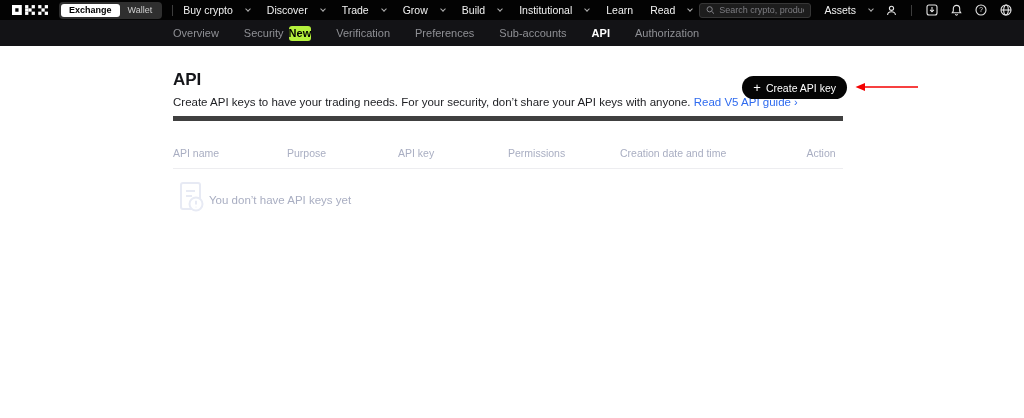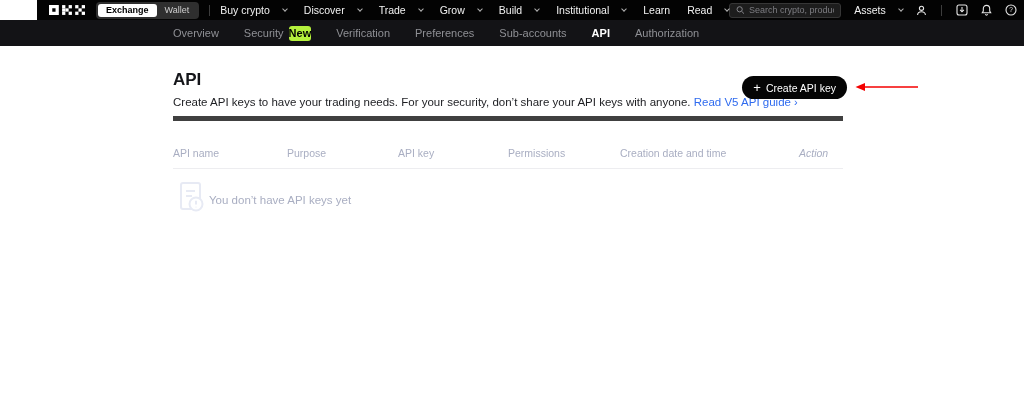--- a/index.html
+++ b/index.html
@@ -3,21 +3,21 @@
 <meta charset="utf-8">
 <style>
   * { box-sizing: border-box; }
   html,body { margin:0; padding:0; }
   body {
     width:1024px; height:418px; background:#fff;
     font-family:"Liberation Sans", sans-serif;
     overflow:hidden;
   }
   
-  .topbar { height:20px; background:#030303; display:flex; align-items:center; padding:0 12px;margin-left:37px; }
+  .topbar { height:20px; background:#030303; display:flex; align-items:center; padding:0 12px; }
   .logo { width:36px; height:10px; display:block; cursor:pointer; flex:none; }
   .toggle { margin-left:11px; background:#2f2f2f; border-radius:4px; padding:2px; display:flex; flex:none; }
   .tg { font-size:9px; line-height:1; padding:2px 8px; border:none; background:transparent; color:#cfcfcf;
         border-radius:3px; font-family:inherit; cursor:pointer; }
   .tg.active { background:#fff; color:#000; font-weight:700; }
   .vdiv { width:1px; height:11px; background:#3d3d3d; margin:0 10px; flex:none; }
   .mainnav { display:flex; align-items:center; gap:17px; }
   .navitem { color:#f2f2f2; font-size:10.5px; display:flex; align-items:center; gap:13px;
              text-decoration:none; cursor:pointer; white-space:nowrap; }
   .chev { width:4px; height:4px; border-right:1px solid #b0b0b0; border-bottom:1px solid #b0b0b0;
@@ -46,21 +46,21 @@
   .create-btn { position:absolute; top:30px; right:-4px; background:#050505; color:#fff; border:none;
                 border-radius:12px; height:23px; padding:0 11px; font-size:10.5px; display:flex;
                 align-items:center; gap:5px; font-family:inherit; cursor:pointer; white-space:nowrap; }
   .plus { font-size:13px; font-weight:400; line-height:1; margin-top:-1px; }
   .red-arrow { position:absolute; left:681px; top:35px; }
   
   .table { margin-top:8px; border-top:5px solid #404040; }
   .thead { display:grid; grid-template-columns:114px 111px 110px 112px 1fr 44px;
            padding:26px 0 9px; border-bottom:1px solid #ededf0; }
   .th { font-size:10.5px; color:#a9aec2; font-weight:400; }
-  .th:last-child { text-align:left;font-style:italic; }
+  .th:last-child { text-align:center; }
   .empty { margin-top:11px; display:flex; flex-direction:row; align-items:center; }
   .empty-text { font-size:11.5px; color:#a9aec2; margin-top:4px; }
 </style>
 </head>
 <body>
 
 <div>
 
   <header class="topbar">
     <svg class="logo" viewBox="0 0 44 12" fill="#fff" xmlns="http://www.w3.org/2000/svg">

